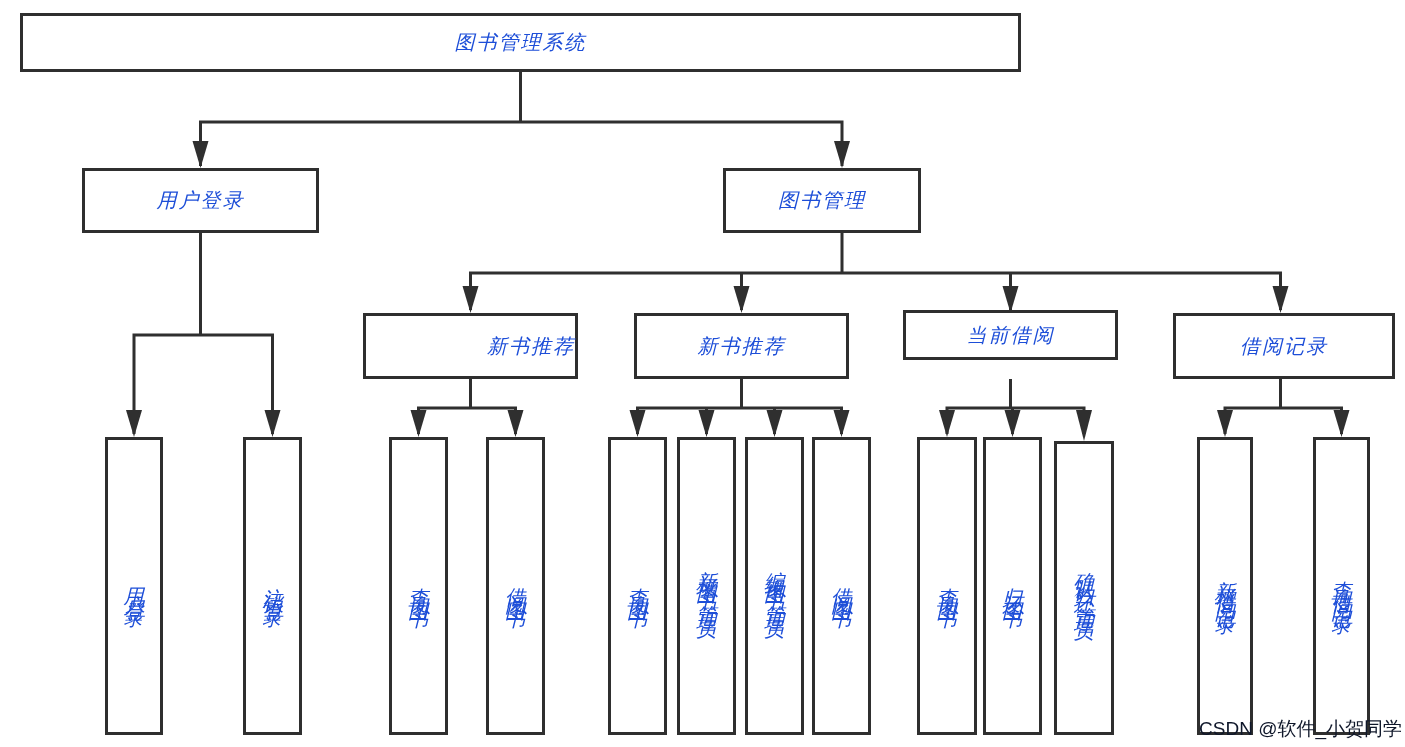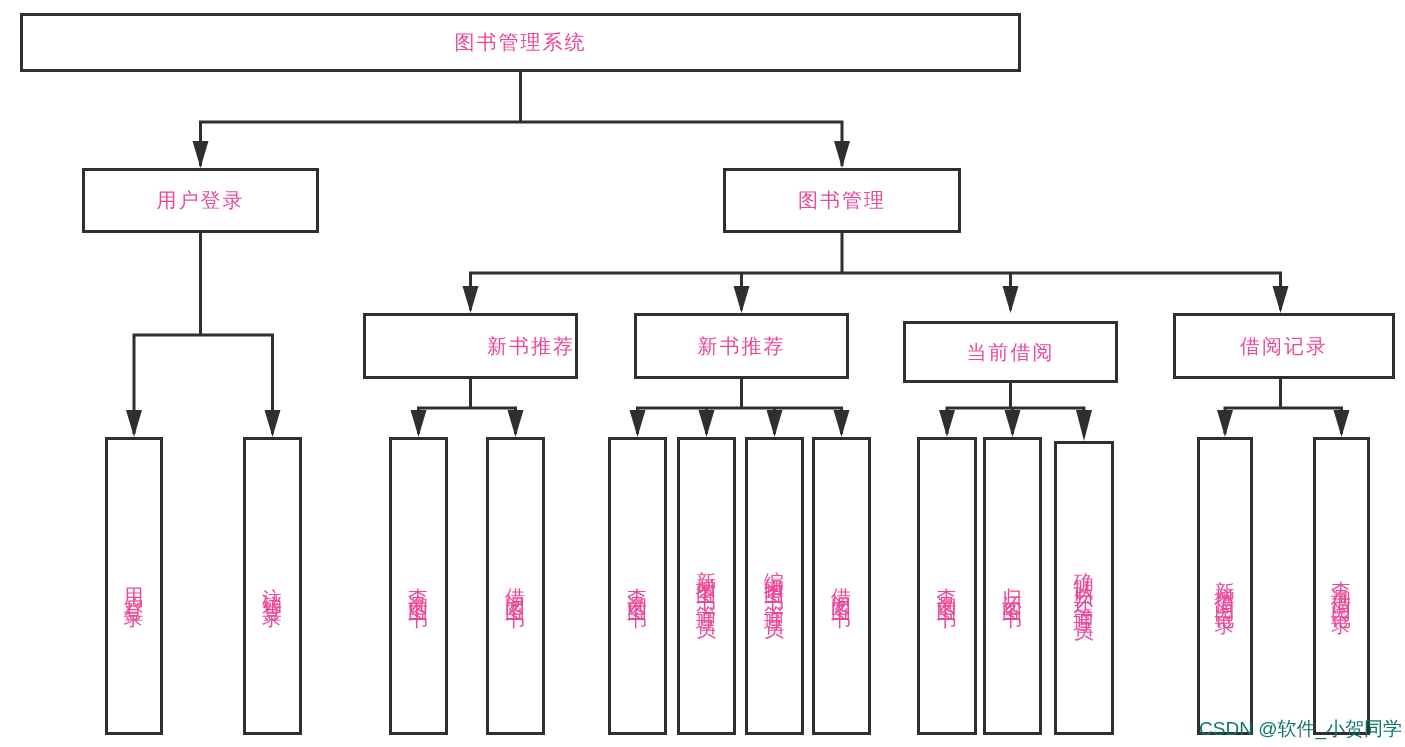--- a/index.html
+++ b/index.html
@@ -18,41 +18,42 @@
     pointer-events: none;
   }
   .box {
     position: absolute;
     box-sizing: border-box;
     border: 3px solid #2f2f2f;
     background: #ffffff;
     display: flex;
     align-items: center;
     justify-content: center;
-    color: #ec4899;
+    color: #1d4ed8;
+    font-style: italic;
   }
   .hlabel {
     font-size: 20px;
     letter-spacing: 2px;
     white-space: nowrap;
   }
   .vlabel {
     writing-mode: vertical-rl;
     text-orientation: mixed;
     font-size: 20px;
     line-height: 1;
     letter-spacing: 7px;
   }
   .watermark {
     position: absolute;
     left: 1186px;
     top: 716px;
     width: 216px;
     font-size: 19px;
-    color: #0f766e;
+    color: #0f172a;
     white-space: nowrap;
     text-align: right;
   }
 </style>
 </head>
 <body>
 
 <div class="canvas">
 
   <svg class="connectors" width="1405" height="747" viewBox="0 0 1405 747" xmlns="http://www.w3.org/2000/svg">
@@ -102,31 +103,31 @@
     </g>
   </svg>
 
   <div class="box" style="left:20px; top:13px; width:1001px; height:59px;">
     <span class="hlabel">图书管理系统</span>
   </div>
 
   <div class="box" style="left:82px; top:168px; width:237px; height:65px;">
     <span class="hlabel">用户登录</span>
   </div>
-  <div class="box" style="left:723px; top:168px; width:238px; height:65px;">
+  <div class="box" style="left:723px; top:168px; width:198px; height:65px;">
     <span class="hlabel">图书管理</span>
   </div>
 
   <div class="box" style="left:363px; top:313px; width:215px; height:66px;justify-content:flex-end;">
     <span class="hlabel">新书推荐</span>
   </div>
   <div class="box" style="left:634px; top:313px; width:215px; height:66px;">
     <span class="hlabel">新书推荐</span>
   </div>
-  <div class="box" style="left:903px; top:321px; width:215px; height:62px;">
+  <div class="box" style="left:903px; top:310px; width:215px; height:50px;">
     <span class="hlabel">当前借阅</span>
   </div>
   <div class="box" style="left:1173px; top:313px; width:222px; height:66px;">
     <span class="hlabel">借阅记录</span>
   </div>
 
   <div class="box" style="left:105px; top:437px; width:58px; height:298px;">
     <span class="vlabel">用户登录</span>
   </div>
   <div class="box" style="left:243px; top:437px; width:59px; height:298px;">

